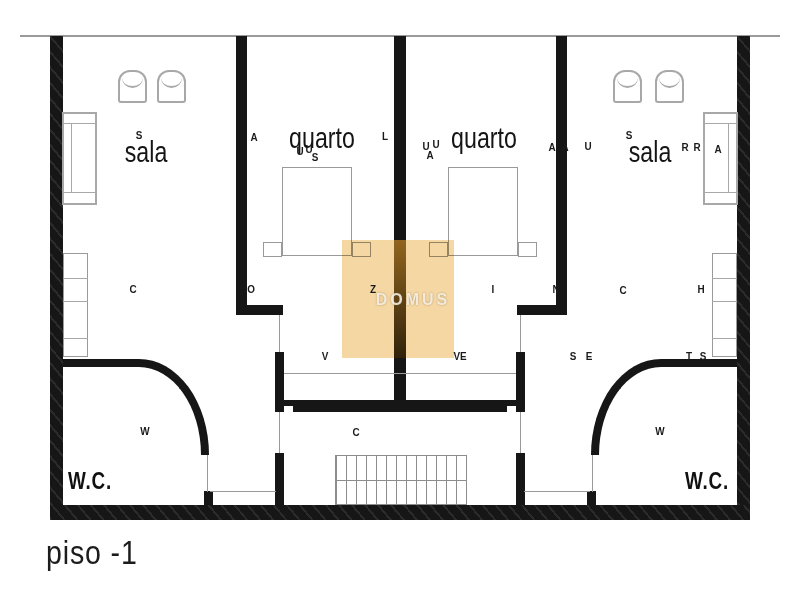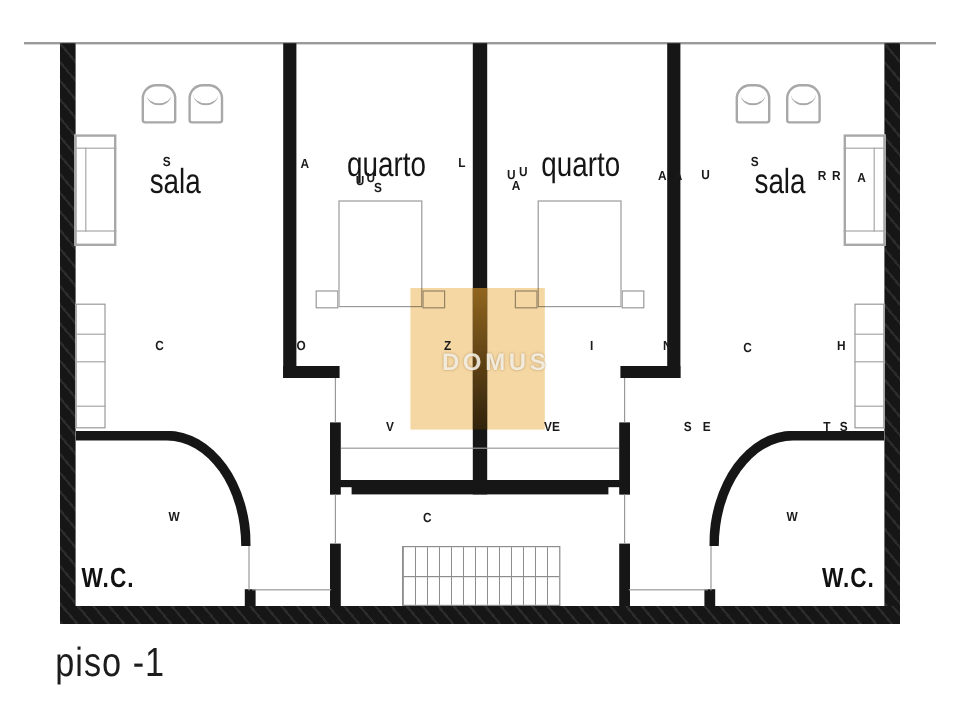--- a/index.html
+++ b/index.html
@@ -32,21 +32,21 @@
       repeating-linear-gradient(90deg,#8d8d8d 0 1px,transparent 1px 10px);
     background-size:100% 1px,100% 100%;background-position:0 24px,0 0;background-repeat:no-repeat,repeat;}
   
   .wm{position:absolute;left:342px;top:240px;width:112px;height:118px;background:#f5d7a4;
       mix-blend-mode:multiply;z-index:3;}
   .wmwall{position:absolute;left:394px;top:240px;width:12px;height:118px;z-index:4;
       background:linear-gradient(180deg,rgba(158,110,32,.9),rgba(70,46,8,.55));}
   .wm100{position:absolute;left:399px;top:266px;transform:translateX(-50%);z-index:5;
       font-size:56px;font-weight:bold;color:#fdfcf8;letter-spacing:1px;line-height:1;}
   .wmdomus{position:absolute;left:403px;top:292px;transform:translateX(-50%);z-index:6;
-      font-size:20px;font-weight:bold;letter-spacing:3px;color:rgba(250,247,238,.85);
+      font-size:16px;font-weight:bold;letter-spacing:3px;color:rgba(250,247,238,.85);
       text-shadow:0 0 2px rgba(130,95,40,.6);line-height:1;padding-left:20px;}
   
   .room{position:absolute;transform:translateX(-50%) scaleX(.8);z-index:7;color:#151515;
         font-size:29px;font-weight:500;line-height:1;white-space:nowrap;}
   .wcl{position:absolute;transform:translateX(-50%) scaleX(.82);z-index:7;color:#111;
         font-size:23px;font-weight:bold;letter-spacing:1px;line-height:1;white-space:nowrap;}
   .sm{position:absolute;transform:translateX(-50%) scaleX(.9);z-index:7;color:#1a1a1a;
         font-size:11px;font-weight:bold;line-height:1;white-space:nowrap;}
   .piso{position:absolute;left:46px;top:535px;z-index:7;color:#1c1c1c;font-size:34px;
         font-weight:400;letter-spacing:1px;transform:scaleX(.84);transform-origin:left;

